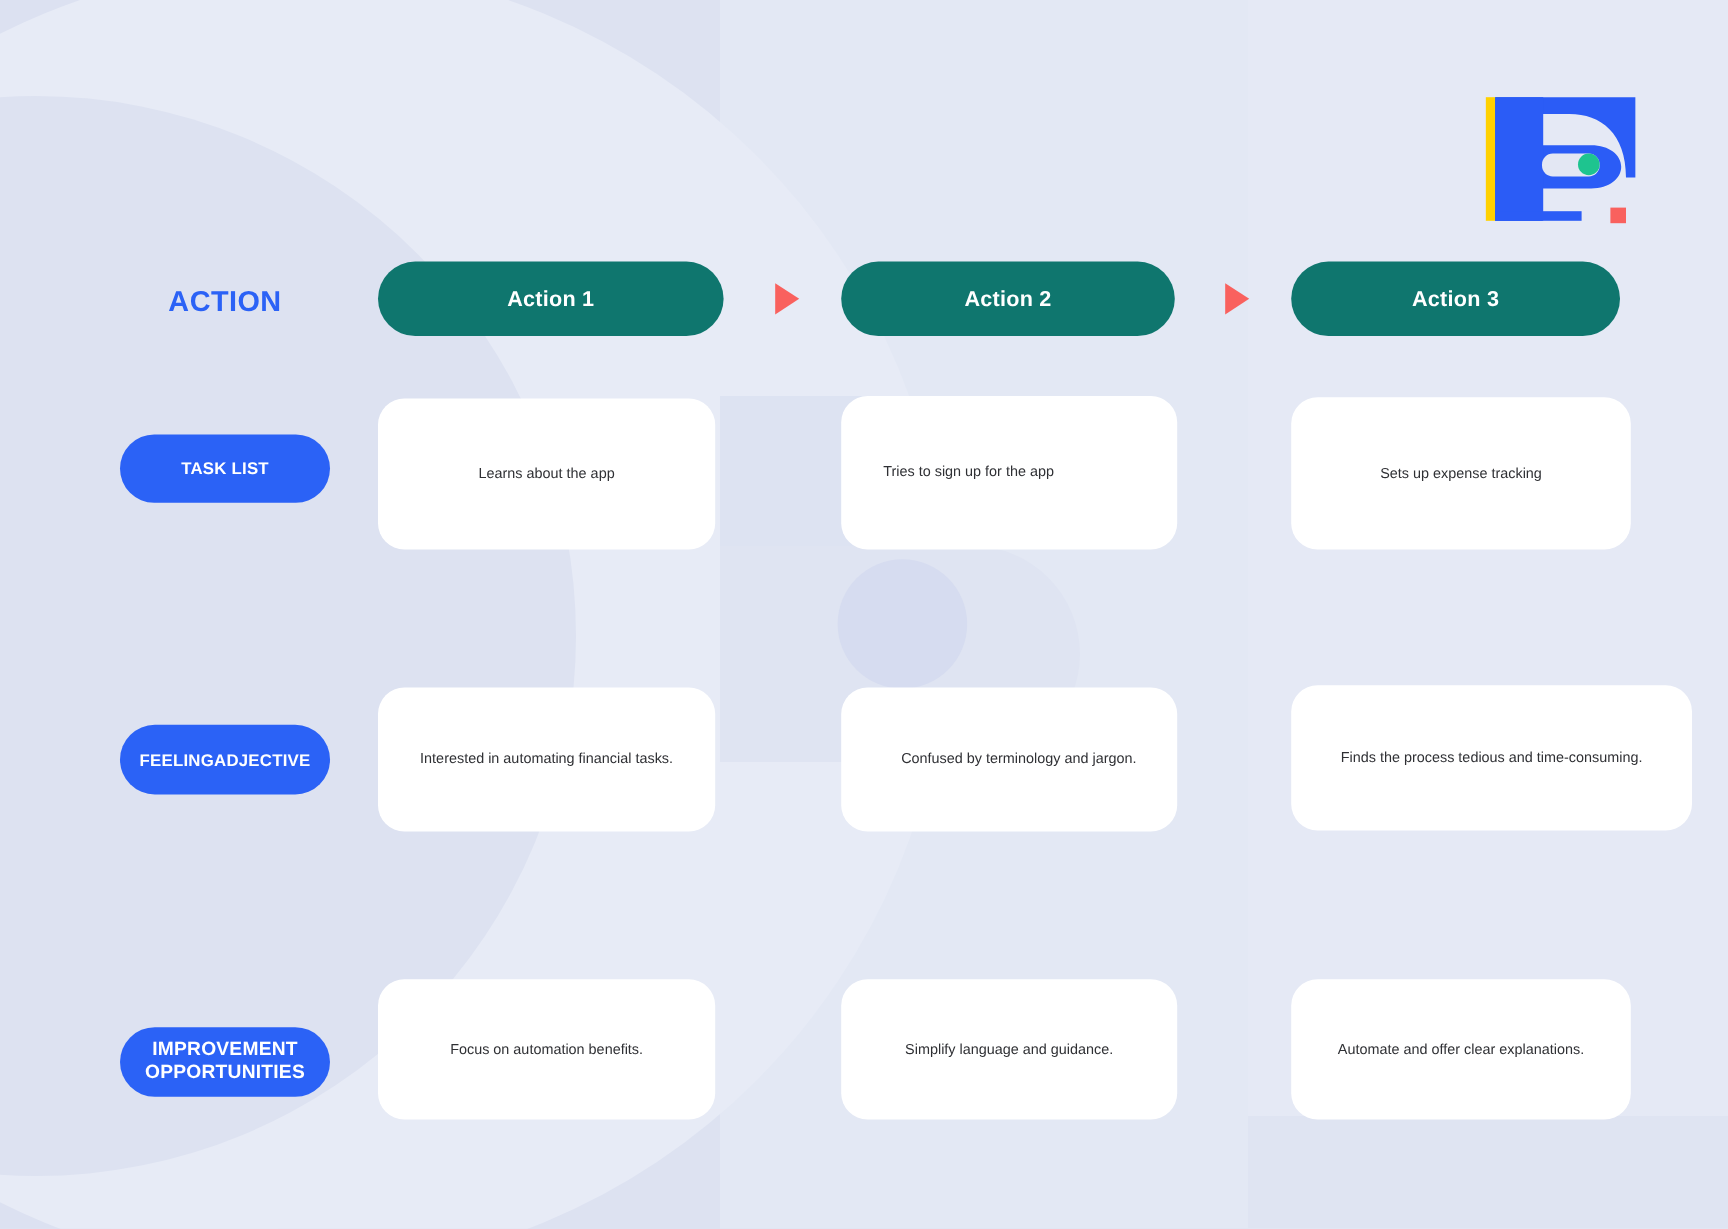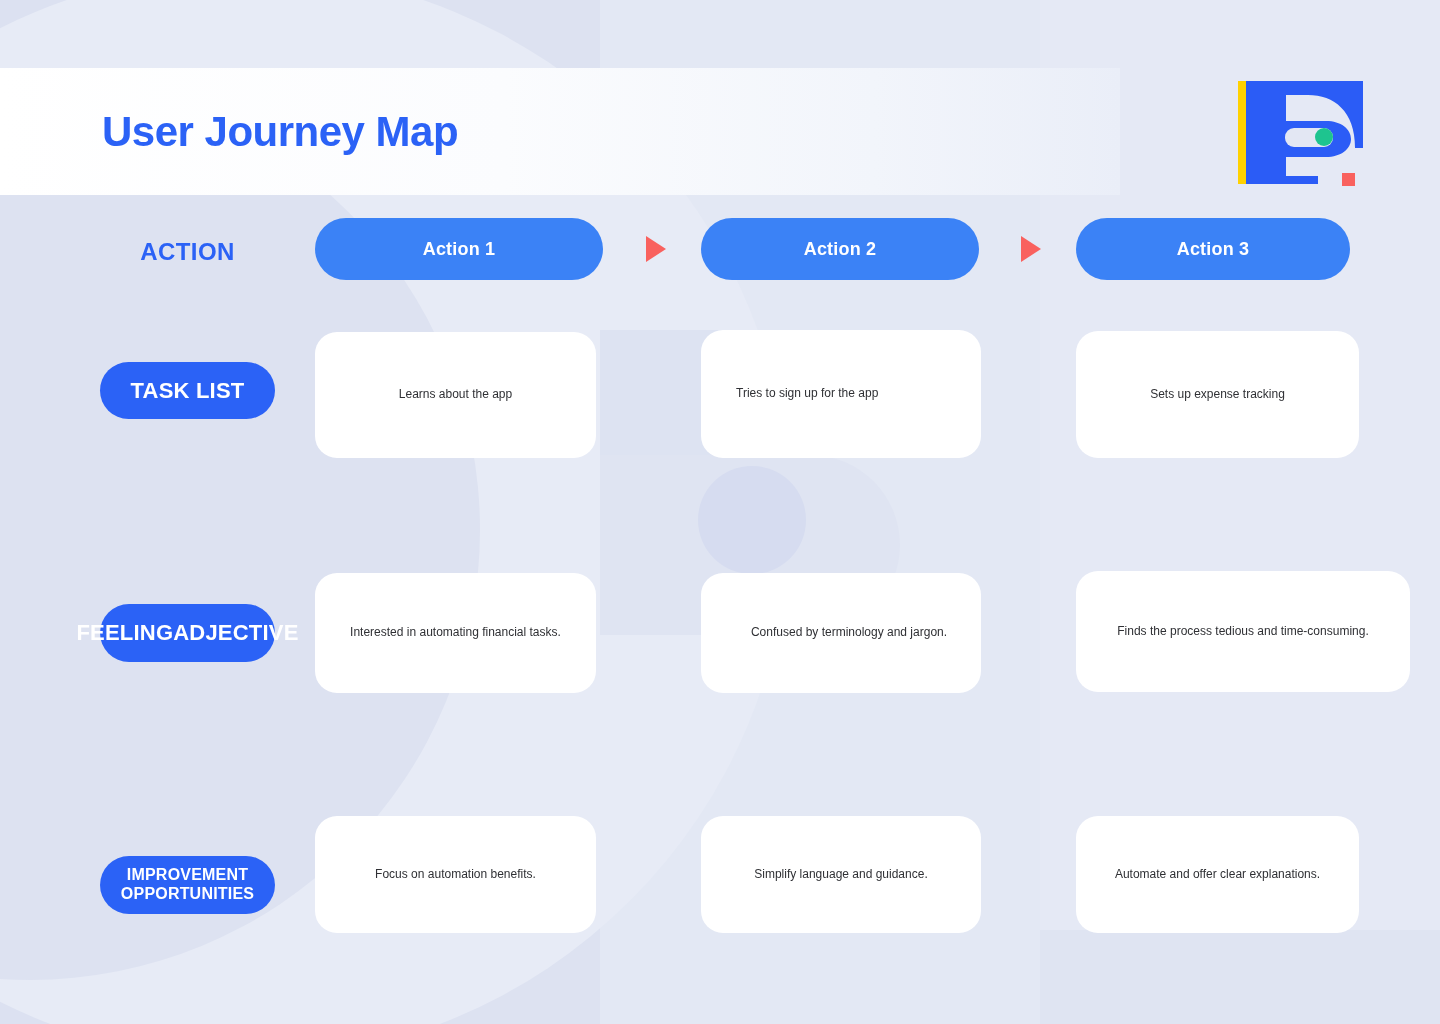--- a/index.html
+++ b/index.html
@@ -150,33 +150,33 @@
     color: #2b62f6;
     font-size: 24px;
     font-weight: bold;
     letter-spacing: 0.4px;
   }
 
   .label-pill {
     background: #2b62f6;
     color: #ffffff;
     border-radius: 40px;
-    font-size: 22px;
+    font-size: 14px;
     font-weight: bold;
     line-height: 1.18;
     letter-spacing: 0.2px;
     padding: 6px 14px;
   }
 
   
   .action-pill {
     position: absolute;
     height: 62px;
     border-radius: 31px;
-    background: #3b82f6;
+    background: #0f766e;
     color: #ffffff;
     font-size: 18px;
     font-weight: bold;
     letter-spacing: 0.2px;
     display: flex;
     align-items: center;
     justify-content: center;
   }
 
   .arrow {
@@ -215,23 +215,20 @@
     <div class="band band-b"></div>
     <div class="band band-c"></div>
     <div class="bigshape"></div>
     <div class="bigshape-inner"></div>
     <div class="soft-rect-1"></div>
     <div class="blob-right"></div>
     <div class="dot-circle"></div>
     <div class="soft-rect-2"></div>
   </div>
 
-  <div class="header-bar">
-    <div class="page-title">User Journey Map</div>
-  </div>
 
   <div class="logo">
     <svg width="125" height="118" viewBox="0 0 125 118" xmlns="http://www.w3.org/2000/svg">
 
       <rect x="0" y="5" width="12" height="103" fill="#ffd100"></rect>
 
       <path d="M8 5 H125 V72 H117 C117 35 96 19 70 19 H47 V45 H88 C103 45 113 53 113 63
                C113 73 103 81 88 81 H47 V108 H8 Z" fill="#2b5cf6"></path>
       <rect x="8" y="5" width="40" height="103" fill="#2b5cf6"></rect>
       <rect x="8" y="100" width="72" height="8" fill="#2b5cf6"></rect>

